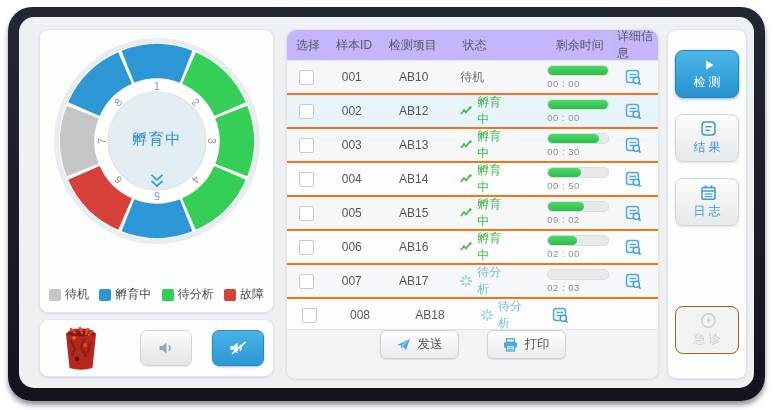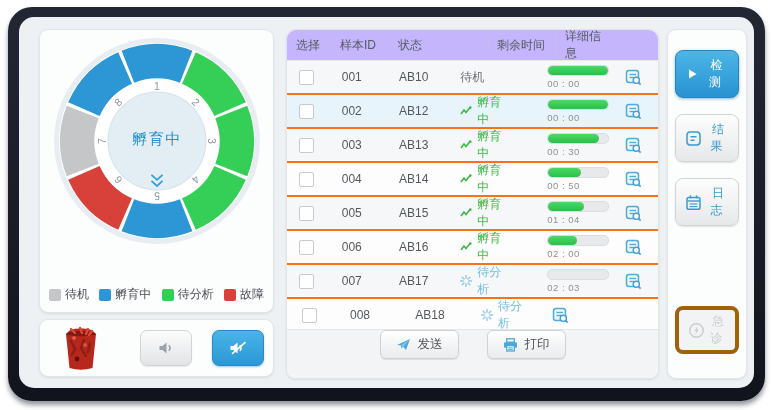--- a/index.html
+++ b/index.html
@@ -55,24 +55,24 @@
   .status-incubating{color:#3cb944;}
   .status-pending{color:#72bede;}
   .bar{width:60px;height:9px;border-radius:5px;background:#e7e9ea;border:1px solid #dbdddf;overflow:hidden;}
   .fill{height:100%;border-radius:5px;background:linear-gradient(#4ad964,#2dbe4b);}
   .time{font-size:9.5px;color:#8d9296;margin-top:2px;letter-spacing:.5px;}
   .detail-btn{cursor:pointer;line-height:0;}
   .tfoot{position:absolute;left:0;right:0;bottom:0;height:48px;display:flex;align-items:flex-start;justify-content:center;gap:28px;border-top:1px solid #e4e6e8;background:#f3f4f6;border-radius:0 0 9px 9px;}
   .action-btn{display:inline-flex;align-items:center;gap:7px;padding:5px 15px;border-radius:6px;border:1px solid #ced2d5;background:linear-gradient(#ffffff,#e9ebec);font-size:12.5px;color:#4e5358;box-shadow:0 1px 1px rgba(0,0,0,.1);cursor:pointer;font-family:inherit;}
 
   
-  .nav-btn{position:absolute;left:7px;width:64px;height:48px;border-radius:8px;display:flex;flex-direction:row;align-items:center;justify-content:center;gap:2px;font-size:12px;letter-spacing:3px;text-indent:3px;cursor:pointer;box-sizing:border-box;}
+  .nav-btn{position:absolute;left:7px;width:64px;height:48px;border-radius:8px;display:flex;flex-direction:column;align-items:center;justify-content:center;gap:2px;font-size:12px;letter-spacing:3px;text-indent:3px;cursor:pointer;box-sizing:border-box;}
   .nav-btn.normal{background:linear-gradient(#fdfdfd,#e6e8ea);border:1px solid #d2d5d8;color:#3a9ad4;box-shadow:0 1px 2px rgba(0,0,0,.12);}
   .nav-btn.active{background:linear-gradient(#4cb6e8,#2892d2);border:1px solid #2584bf;color:#ffffff;box-shadow:0 1px 3px rgba(30,110,170,.5);}
-  .nav-btn.disabled{background:#f2f3f4;border:4px solid #a16207;color:#c9cdd0;box-shadow:none;cursor:default;}
+  .nav-btn.disabled{background:#f2f3f4;border:1px solid #a16207;color:#c9cdd0;box-shadow:none;cursor:default;}
 </style>
 </head>
 <body>
 
 <div class="bezel">
   <div class="screen">
 
     <section class="card dial-card">
       <svg id="dial" width="212" height="212" viewBox="0 0 210 210">
           <circle cx="105" cy="105" r="102" fill="#e8edf1"></circle>
@@ -140,20 +140,21 @@
               <path d="M10.8 5.2 A4.2 4.2 0 0 1 10.8 10.8" fill="none" stroke="#ffffff" stroke-width="1.5"></path>
               <line x1="3" y1="13.8" x2="16.5" y2="2.2" stroke="#ffffff" stroke-width="1.7"></line>
             </svg></span>
         </button>
       </section>
 
     <section class="card table-card">
       <div class="thead" id="thead">
           <div class="th c0">选择</div>
           <div class="th c1">样本ID</div>
+          <div class="th c2">检测项目</div>
           <div class="th c3">状态</div>
           <div class="th c4">剩余时间</div>
           <div class="th c5">详细信息</div>
         </div>
       <div id="tbody">
           <div class="trow odd">
             <div class="td c0">
               <span class="checkbox"></span>
             </div>
             <div class="td c1">001</div>
@@ -274,21 +275,21 @@
               <span style="line-height: 0;"><svg width="12" height="12" viewBox="0 0 12 12">
                   <polyline points="1,9 4,5 6,7.5 9.8,2.8" fill="none" stroke="#3cb944" stroke-width="1.6"></polyline>
                   <circle cx="10.3" cy="2.6" r="1.3" fill="#3cb944"></circle>
                 </svg></span>
               <span>孵育中</span>
             </div>
             <div class="td c4">
               <div class="bar">
                 <div class="fill" style="width: 60%;"></div>
               </div>
-              <div class="time">01 : 04</div>
+              <div class="time">09 : 02</div>
             </div>
             <div class="td c5">
               <span class="detail-btn"><svg width="17" height="17" viewBox="0 0 17 17">
                   <rect x="1.5" y="1.5" width="12" height="12" rx="2.5" fill="#eaf5fc" stroke="#55aadc" stroke-width="1.5"></rect>
                   <line x1="4.5" y1="5.5" x2="11" y2="5.5" stroke="#55aadc" stroke-width="1.3"></line>
                   <line x1="4.5" y1="8.5" x2="9" y2="8.5" stroke="#55aadc" stroke-width="1.3"></line>
                   <circle cx="11.3" cy="11.3" r="3.1" fill="#fff" stroke="#3f9fd6" stroke-width="1.4"></circle>
                   <line x1="13.5" y1="13.5" x2="15.6" y2="15.6" stroke="#3f9fd6" stroke-width="1.7"></line>
                 </svg></span>
             </div>

